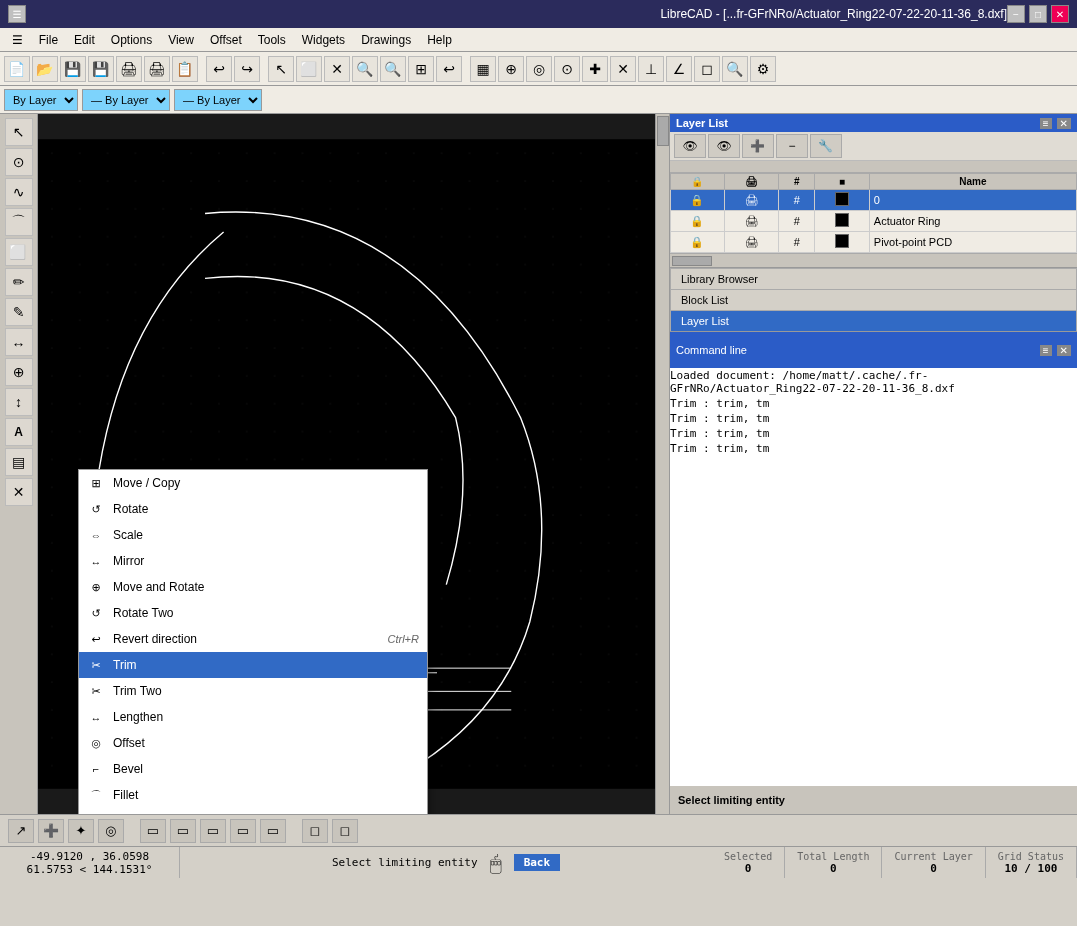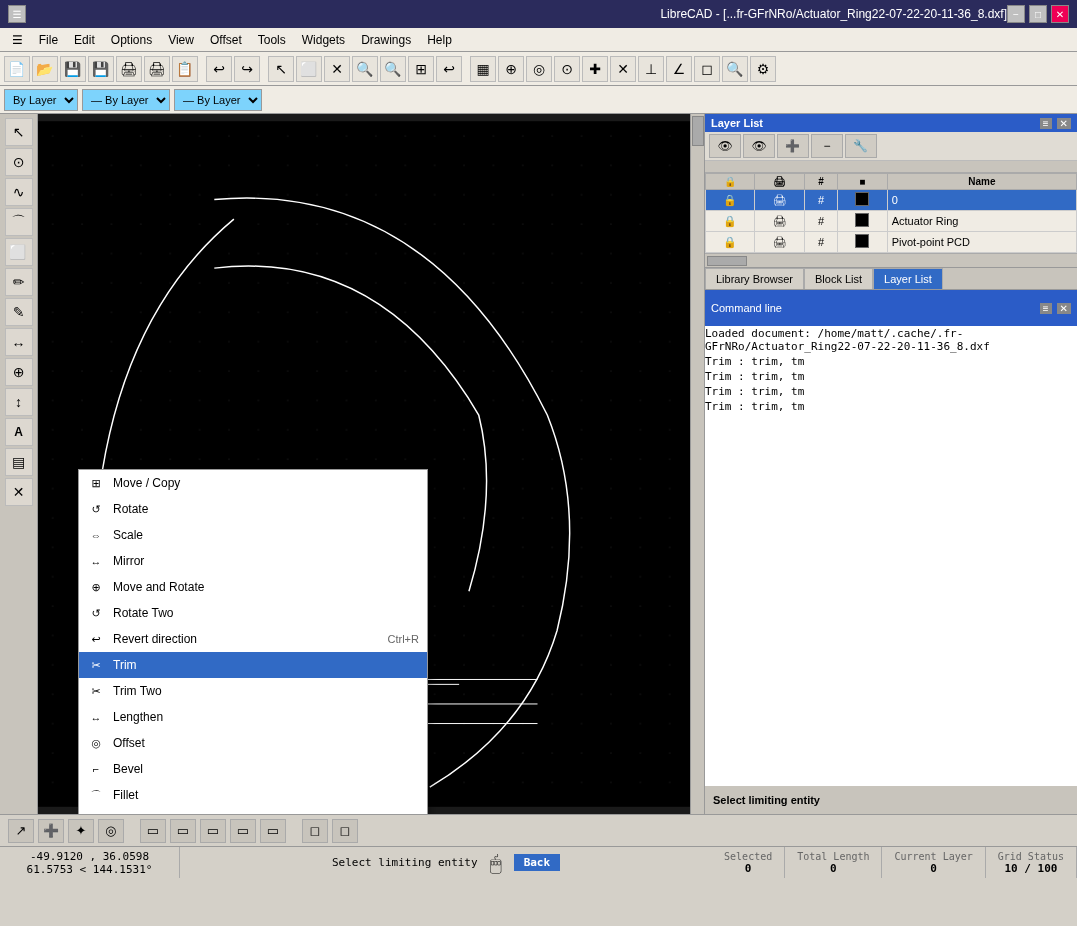--- a/index.html
+++ b/index.html
@@ -122,21 +122,21 @@
     
     #canvas-area {
       flex: 1;
       background: #1a1a1a;
       position: relative;
       overflow: hidden;
     }
 
     
     #right-panel {
-      width: 373px;
+      width: 408px;
       background: #d4d0c8;
       border-left: 1px solid #999;
       display: flex;
       flex-direction: column;
     }
 
     
     #layer-list-panel {
       border-bottom: 1px solid #999;
     }
@@ -194,20 +194,21 @@
       background: white;
     }
     #layer-table tr.selected td { background: #316ac5; color: white; }
     #layer-table tr:not(.selected) td { background: #f0ece4; }
 
     
     #tab-bar {
       display: flex;
       background: #c8c4bc;
       border-bottom: 1px solid #999;
+      flex-direction: column;
     }
     .tab {
       padding: 4px 10px;
       font-size: 11px;
       border: 1px solid #aaa;
       border-bottom: none;
       background: #d4d0c8;
       cursor: pointer;
     }
     .tab.active {
@@ -298,21 +299,21 @@
       gap: 8px;
     }
     .ctx-item.highlighted { background: #316ac5; color: white; }
     .ctx-icon {
       width: 18px; height: 18px;
       display: flex; align-items: center; justify-content: center;
       font-size: 11px;
       flex-shrink: 0;
     }
     .ctx-label { flex: 1; }
-    .ctx-shortcut { color: #666; font-size: 11px; }
+    .ctx-shortcut { color: #666; font-size: 11px; font-style: italic; }
     .ctx-item.highlighted .ctx-shortcut { color: #ccc; }
 
     
     #cmd-bottom {
       height: 28px;
       background: #c8c4bc;
       display: flex;
       align-items: center;
       padding: 0 8px;
       font-size: 11px;

